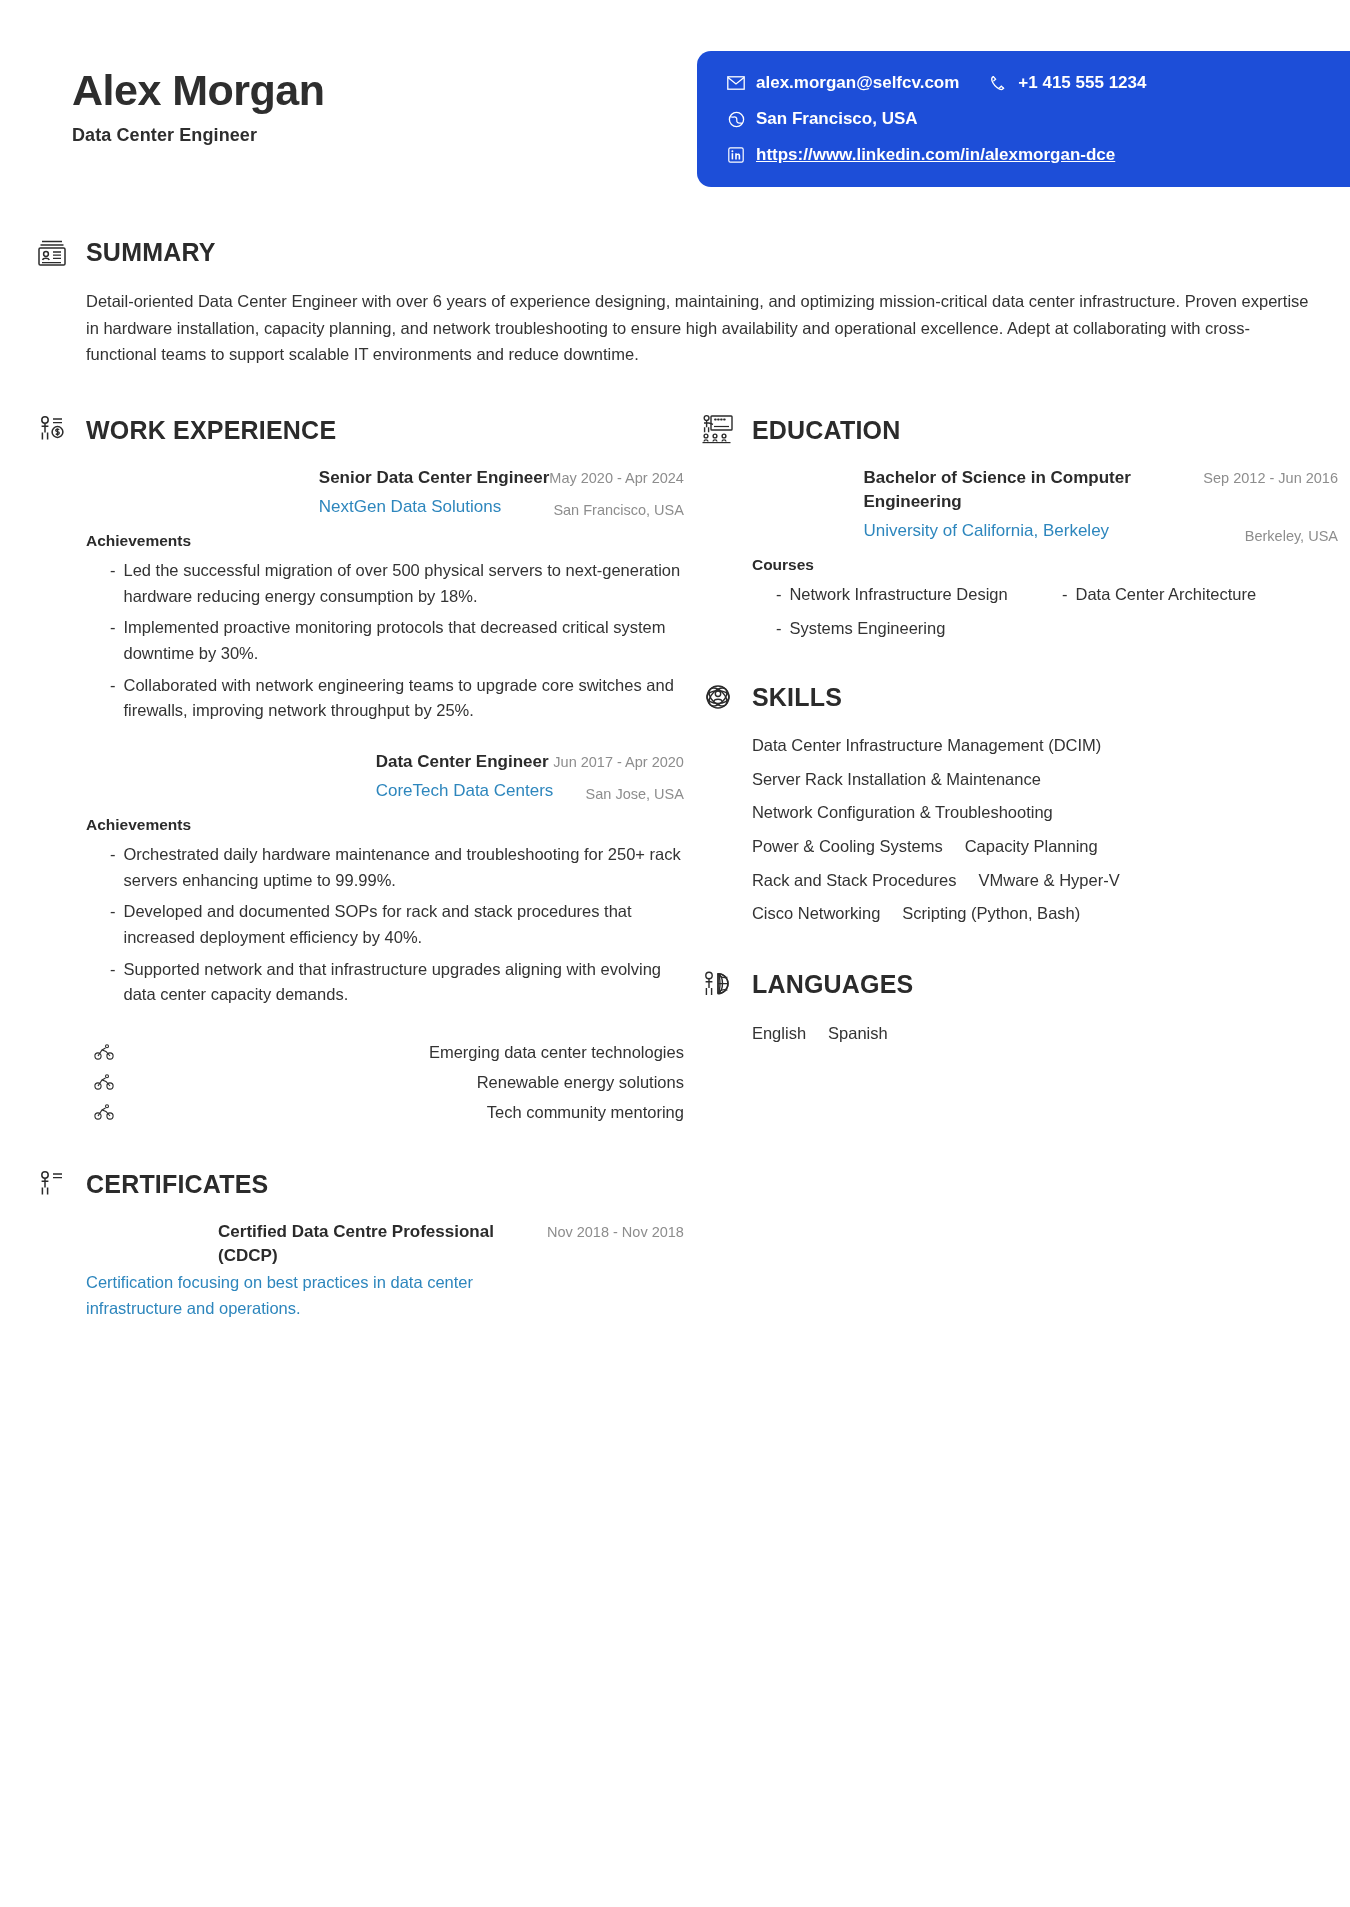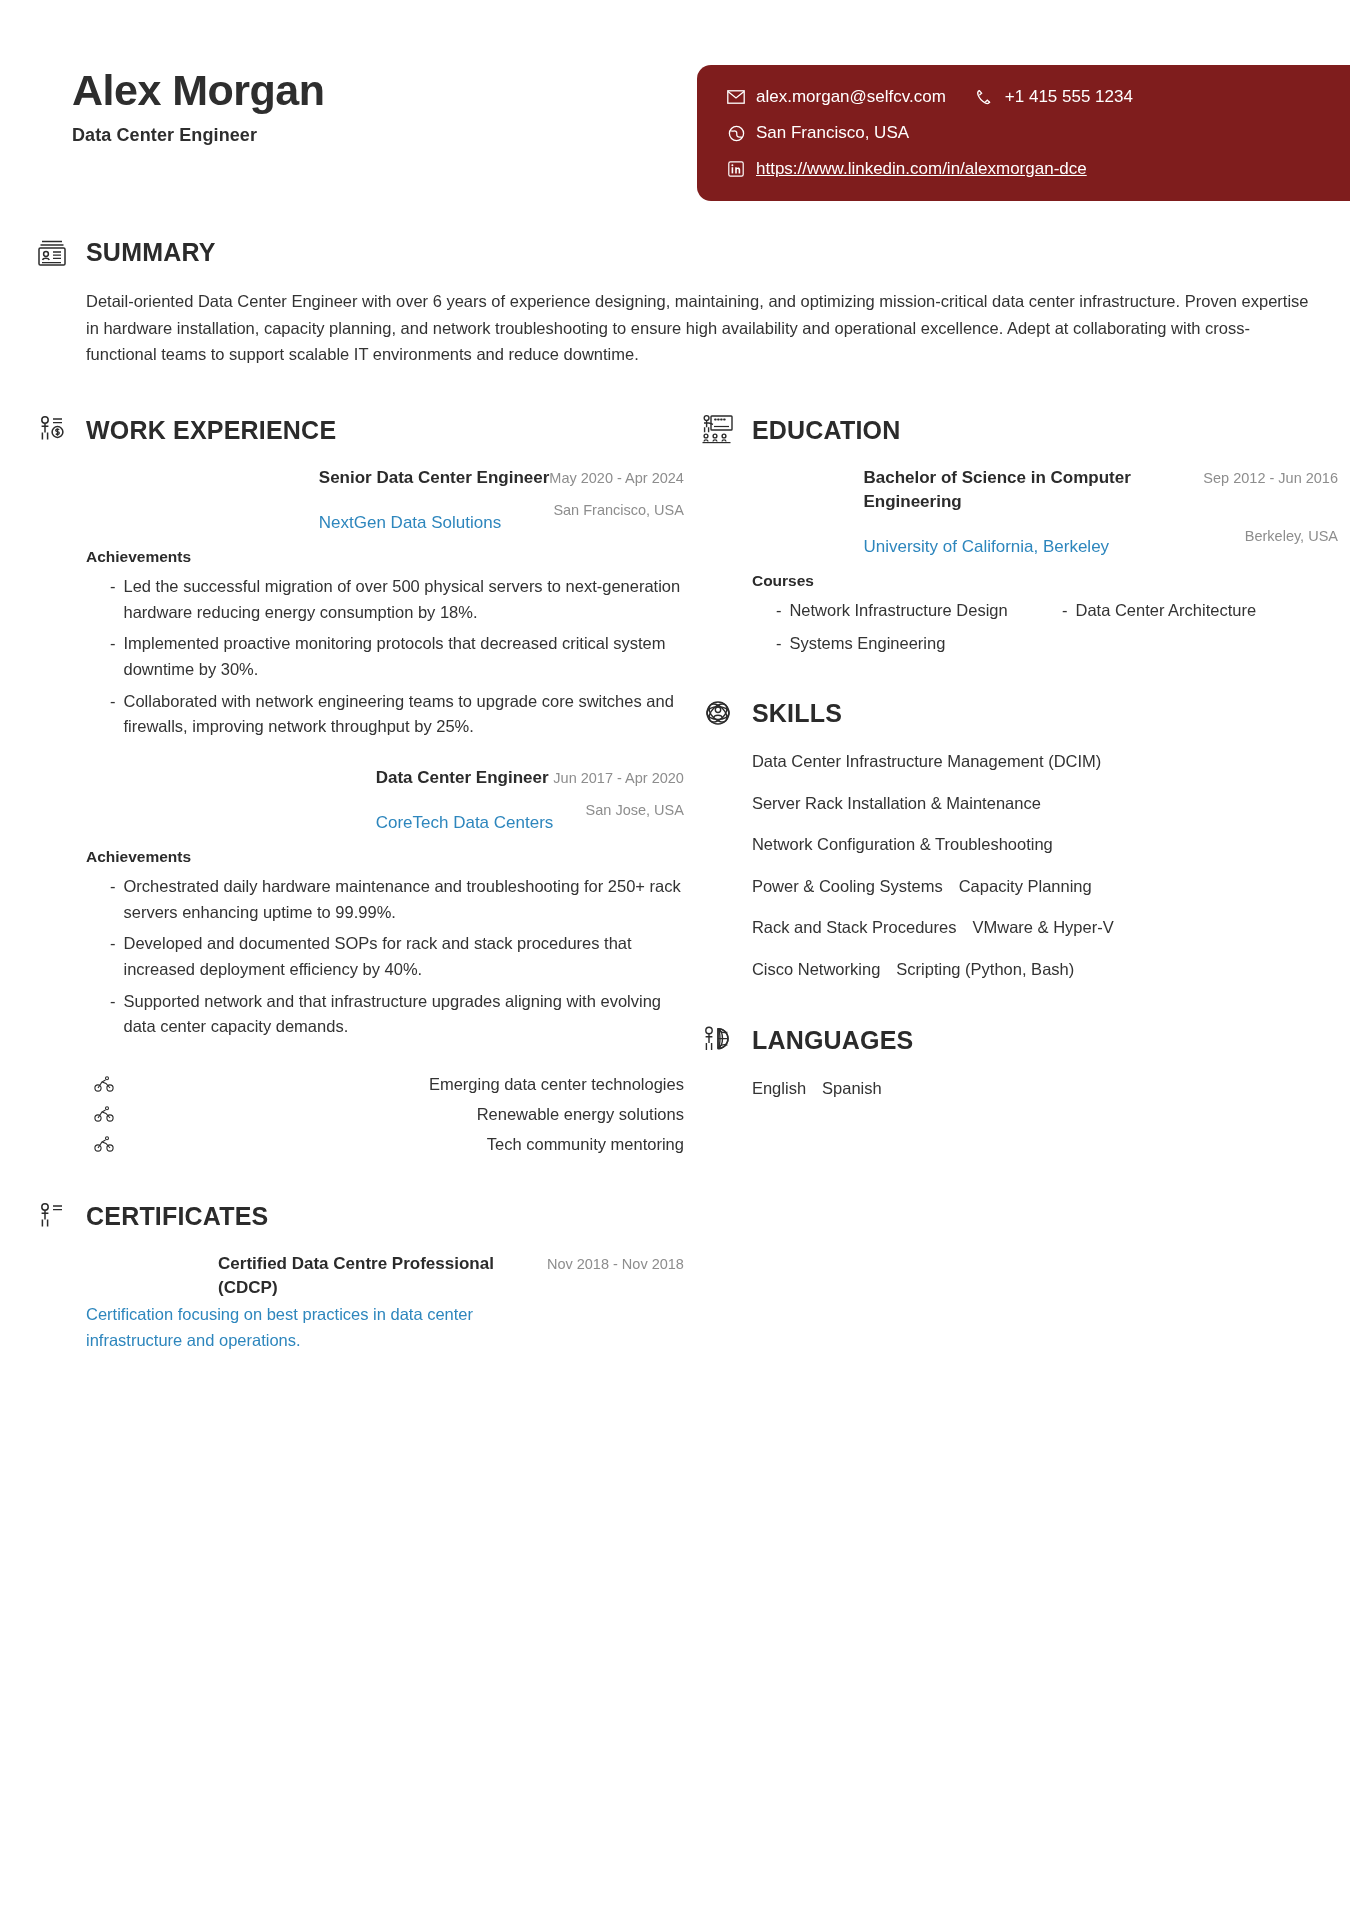--- a/index.html
+++ b/index.html
@@ -35,27 +35,28 @@
     font-size: 18px;
     font-weight: bold;
     color: #2e2e2e;
     margin-top: 12px;
     letter-spacing: 0.1px;
   }
 
   .contact-panel {
     position: absolute;
     left: 697px;
-    top: 65px;
+    top: 51px;
     right: 0;
-    background: #7f1d1d;
+    background: #1d4ed8;
     border-top-left-radius: 14px;
     border-bottom-left-radius: 14px;
     padding: 22px 0 22px 28px;
     color: #ffffff;
+    font-weight: bold;
   }
   .contact-row {
     display: flex;
     align-items: center;
     margin-bottom: 16px;
     font-size: 17px;
   }
   .contact-row:last-child { margin-bottom: 0; }
   .contact-item {
     display: flex;
@@ -129,21 +130,21 @@
   .entry-role {
     font-size: 17px;
     font-weight: bold;
     color: #2b2b2b;
     line-height: 1.42;
   }
   .entry-org {
     font-size: 17px;
     color: #2d86bd;
     line-height: 1.5;
-    margin-top: 20px;
+    margin-top: 4px;
   }
   .entry-meta {
     text-align: right;
     flex: none;
   }
   .entry-date {
     font-size: 14.5px;
     color: #8d8d8d;
     white-space: nowrap;
   }
@@ -185,21 +186,20 @@
     color: #333;
   }
   .course .dash { margin-right: 8px; flex: none; }
 
   
   .flow {
     display: flex;
     flex-wrap: wrap;
     column-gap: 22px;
     row-gap: 8px;
-    gap: 16px;
   }
   .flow-item {
     font-size: 16.5px;
     color: #333;
     line-height: 1.55;
   }
 
   
   .interest-row {
     display: flex;

